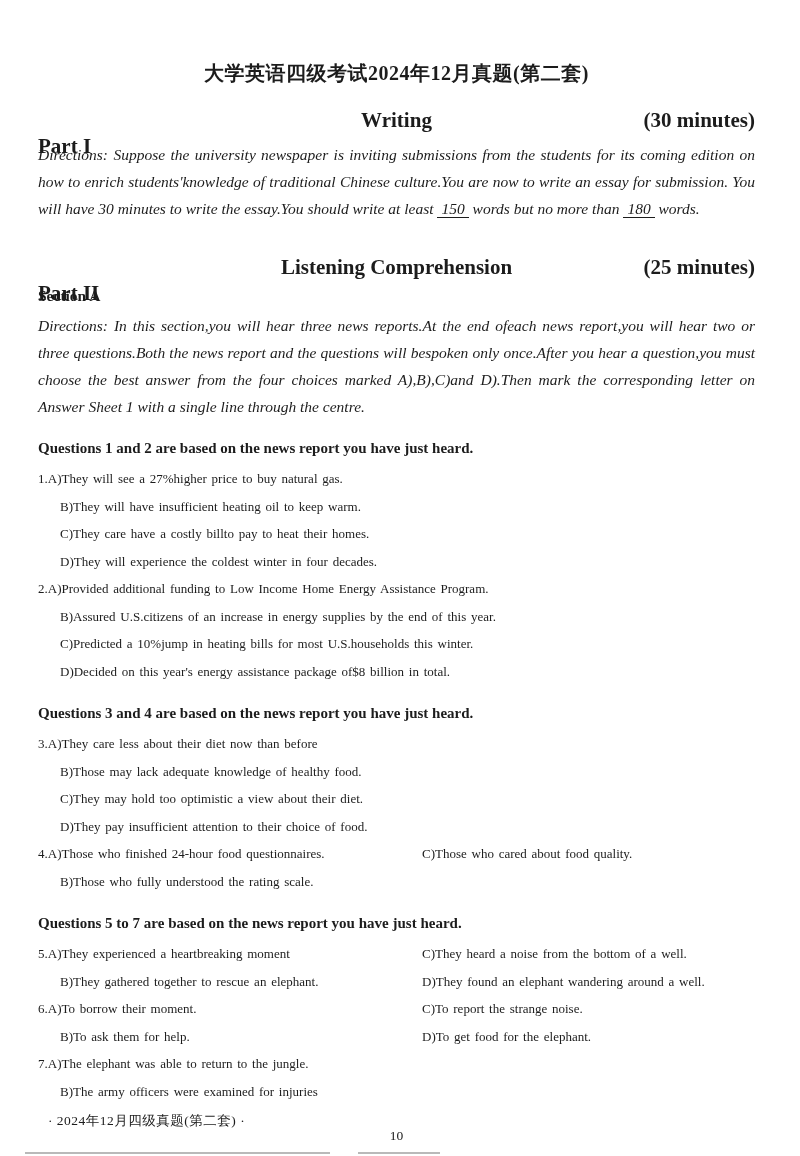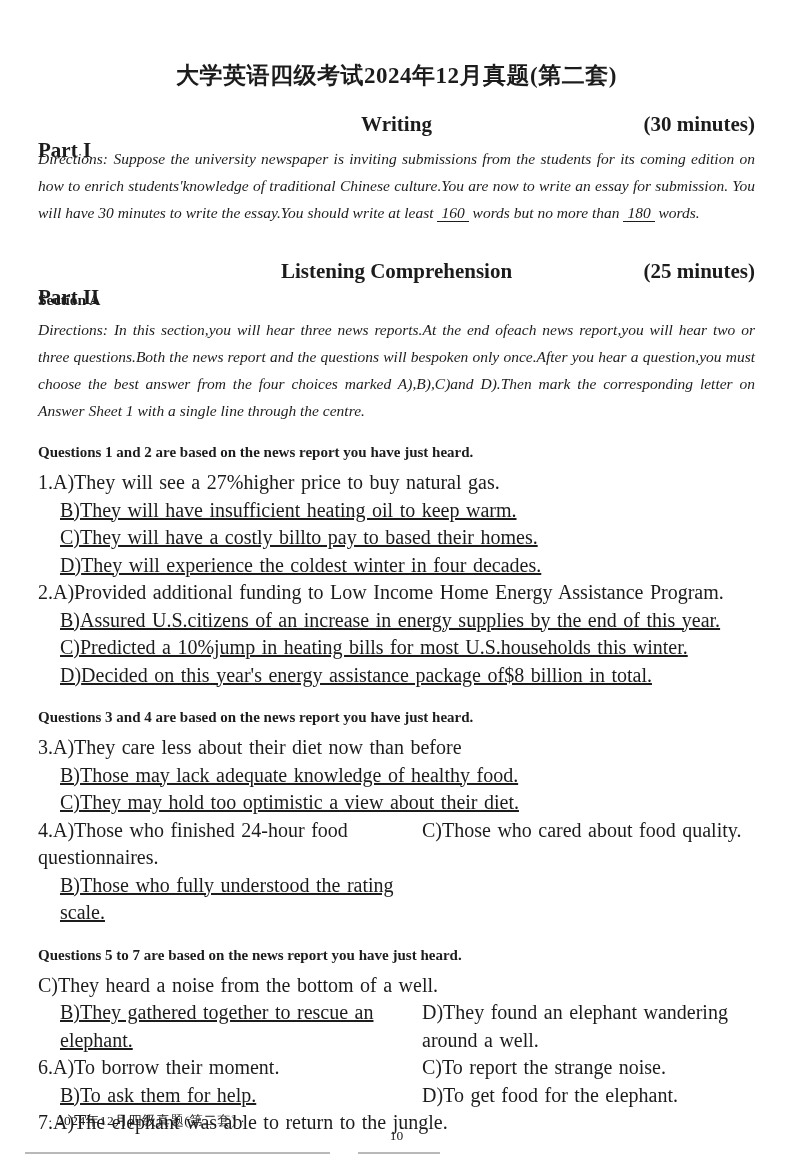--- a/index.html
+++ b/index.html
@@ -10,41 +10,41 @@
     background:#ffffff;
     color:#1c1c1c;
     font-family:"Liberation Serif","DejaVu Serif",serif;
     box-sizing:border-box;
     padding:60px 45px 0 38px;
     overflow:hidden;
   }
   .title {
     margin:0 0 18px 0;
     text-align:center;
-    font-size:23px;
+    font-size:20px;
     font-weight:bold;
     letter-spacing:0.5px;
   }
   .part-row { position:relative; height:32px; font-size:21px; font-weight:bold; line-height:30px; }
   .pr-left  { position:absolute; left:0; top:0;margin-top:26px; }
   .pr-center{ position:absolute; left:0; right:0; top:0; text-align:center; }
   .pr-right { position:absolute; right:0; top:0; }
   .directions {
     margin:4px 0 0 0;
     font-style:italic;
     font-size:15.5px;
     line-height:27px;
     text-align:justify;
   }
   .uword { border-bottom:1.5px solid #1c1c1c; padding:0 4px; font-style:italic; }
   .part2-block { margin-top:30px; }
   .section-label { font-weight:bold; font-size:15.5px; line-height:24px; margin-top:0; }
   .qheading { font-weight:bold; font-size:15px; line-height:24px; margin:16px 0 5px 0; }
-  .qline { font-size:20px; line-height:27.5px; word-spacing:1.5px; }
-  .indent { padding-left:22px;text-decoration:underline; }
+  .qline { font-size:13px; line-height:27.5px; word-spacing:1.5px; }
+  .indent { padding-left:22px; }
   .two-col { display:flex; }
   .col-l { width:384px; box-sizing:border-box; }
   .col-r { flex:1; }
   .footer { position:absolute; left:38px; right:45px; top:1112px; font-size:13.5px; }
   .footer-left { position:absolute; left:10px; top:0; letter-spacing:0.5px; }
   .footer-page { position:absolute; left:0; right:0; top:16px; text-align:center; }
   .scan-line { position:absolute; height:2px; background:#b9b9b9; }
   .scan-line-1 { top:1152px; left:25px; width:305px; }
   .scan-line-2 { top:1152px; left:358px; width:82px; }
 </style>
@@ -57,21 +57,21 @@
 
   <div class="part-row">
     <span class="pr-left">Part I</span>
     <span class="pr-center">Writing</span>
     <span class="pr-right">(30 minutes)</span>
   </div>
 
   <p class="directions">
     <span>Directions:</span>
     <span>Suppose the university newspaper is inviting submissions from the students for its coming edition on how to enrich students'knowledge of traditional Chinese culture.You are now to write an essay for submission. You will have 30 minutes to write the essay.You should write at least</span>
-    <span class="uword">160</span>
+    <span class="uword">150</span>
     <span>words but no more than</span>
     <span class="uword">180</span>
     <span>words.</span>
   </p>
 
   <div class="part2-block">
     <div class="part-row">
       <span class="pr-left">Part II</span>
       <span class="pr-center">Listening Comprehension</span>
       <span class="pr-right">(25 minutes)</span>
@@ -80,62 +80,65 @@
     <p class="directions">
       <span>Directions:</span>
       <span>In this section,you will hear three news reports.At the end ofeach news report,you will hear two or three questions.Both the news report and the questions will bespoken only once.After you hear a question,you must choose the best answer from the four choices marked A),B),C)and D).Then mark the corresponding letter on Answer Sheet 1 with a single line through the centre.</span>
     </p>
   </div>
 
   <div class="qheading">Questions 1 and 2 are based on the news report you have just heard.</div>
 
   <div class="qline"><span>1.</span><span>A)</span><span>They will see a 27%higher price to buy natural gas.</span></div>
   <div class="qline indent"><span>B)</span><span>They will have insufficient heating oil to keep warm.</span></div>
-  <div class="qline indent"><span>C)</span><span>They will have a costly billto pay to based their homes.</span></div>
+  <div class="qline indent"><span>C)</span><span>They care have a costly billto pay to heat their homes.</span></div>
   <div class="qline indent"><span>D)</span><span>They will experience the coldest winter in four decades.</span></div>
 
   <div class="qline"><span>2.</span><span>A)</span><span>Provided additional funding to Low Income Home Energy Assistance Program.</span></div>
   <div class="qline indent"><span>B)</span><span>Assured U.S.citizens of an increase in energy supplies by the end of this year.</span></div>
   <div class="qline indent"><span>C)</span><span>Predicted a 10%jump in heating bills for most U.S.households this winter.</span></div>
   <div class="qline indent"><span>D)</span><span>Decided on this year's energy assistance package of$8 billion in total.</span></div>
 
   <div class="qheading">Questions 3 and 4 are based on the news report you have just heard.</div>
 
   <div class="qline"><span>3.</span><span>A)</span><span>They care less about their diet now than before</span></div>
   <div class="qline indent"><span>B)</span><span>Those may lack adequate knowledge of healthy food.</span></div>
   <div class="qline indent"><span>C)</span><span>They may hold too optimistic a view about their diet.</span></div>
+  <div class="qline indent"><span>D)</span><span>They pay insufficient attention to their choice of food.</span></div>
 
   <div class="qline two-col">
     <div class="col-l"><span>4.</span><span>A)</span><span>Those who finished 24-hour food questionnaires.</span></div>
     <div class="col-r"><span>C)</span><span>Those who cared about food quality.</span></div>
   </div>
   <div class="qline two-col">
     <div class="col-l indent"><span>B)</span><span>Those who fully understood the rating scale.</span></div>
   </div>
 
   <div class="qheading">Questions 5 to 7 are based on the news report you have just heard.</div>
 
   <div class="qline two-col">
+    <div class="col-l"><span>5.</span><span>A)</span><span>They experienced a heartbreaking moment</span></div>
     <div class="col-r"><span>C)</span><span>They heard a noise from the bottom of a well.</span></div>
   </div>
   <div class="qline two-col">
     <div class="col-l indent"><span>B)</span><span>They gathered together to rescue an elephant.</span></div>
     <div class="col-r"><span>D)</span><span>They found an elephant wandering around a well.</span></div>
   </div>
 
   <div class="qline two-col">
     <div class="col-l"><span>6.</span><span>A)</span><span>To borrow their moment.</span></div>
     <div class="col-r"><span>C)</span><span>To report the strange noise.</span></div>
   </div>
   <div class="qline two-col">
     <div class="col-l indent"><span>B)</span><span>To ask them for help.</span></div>
     <div class="col-r"><span>D)</span><span>To get food for the elephant.</span></div>
   </div>
 
   <div class="qline"><span>7.</span><span>A)</span><span>The elephant was able to return to the jungle.</span></div>
+  <div class="qline indent"><span>B)</span><span>The army officers were examined for injuries</span></div>
 
   <div class="footer">
     <span class="footer-left">·  2024年12月四级真题(第二套)  ·</span>
     <span class="footer-page">10</span>
   </div>
 
   <div class="scan-line scan-line-1"></div>
   <div class="scan-line scan-line-2"></div>
 
 </div>

